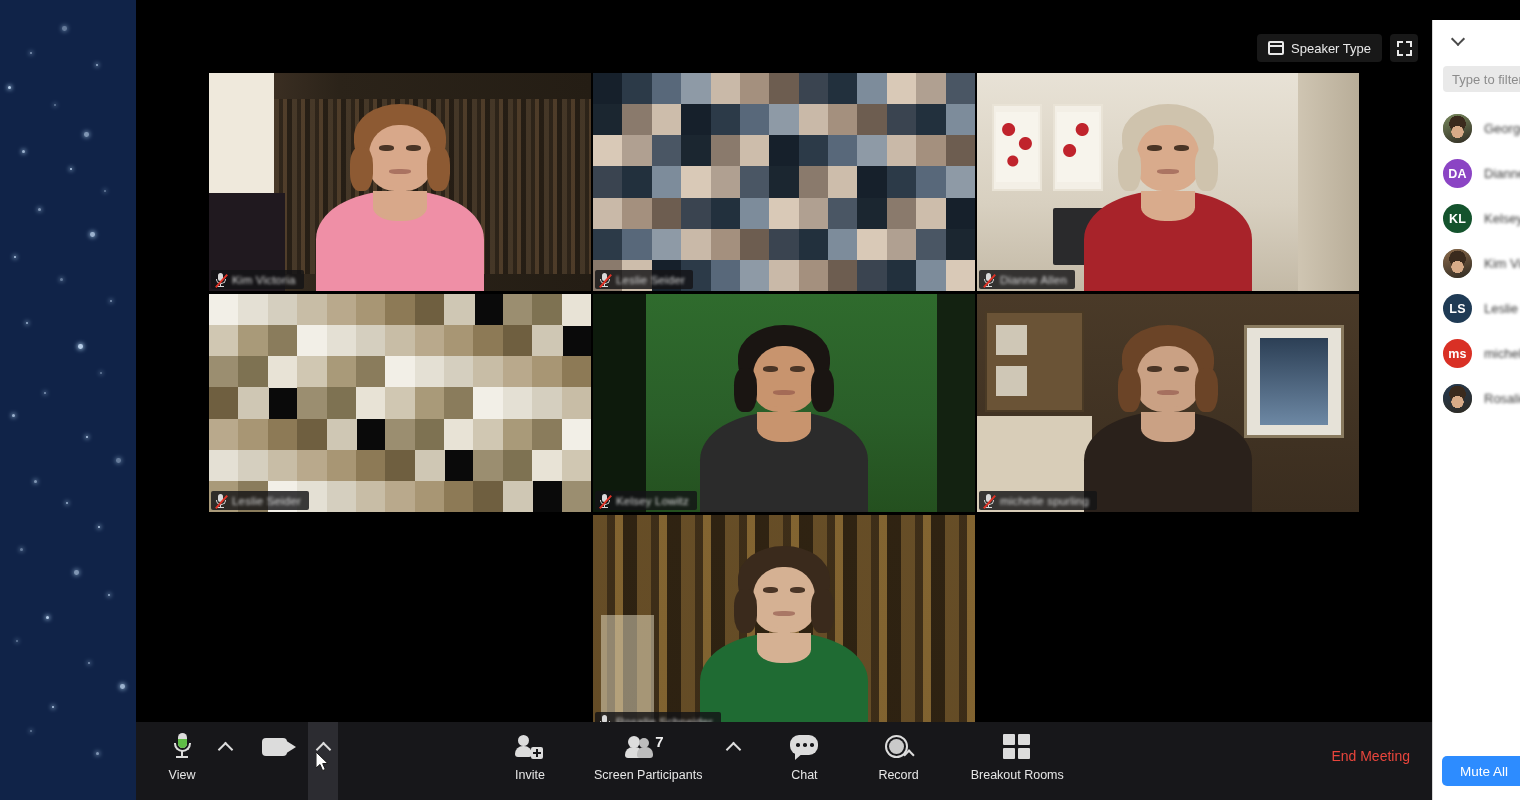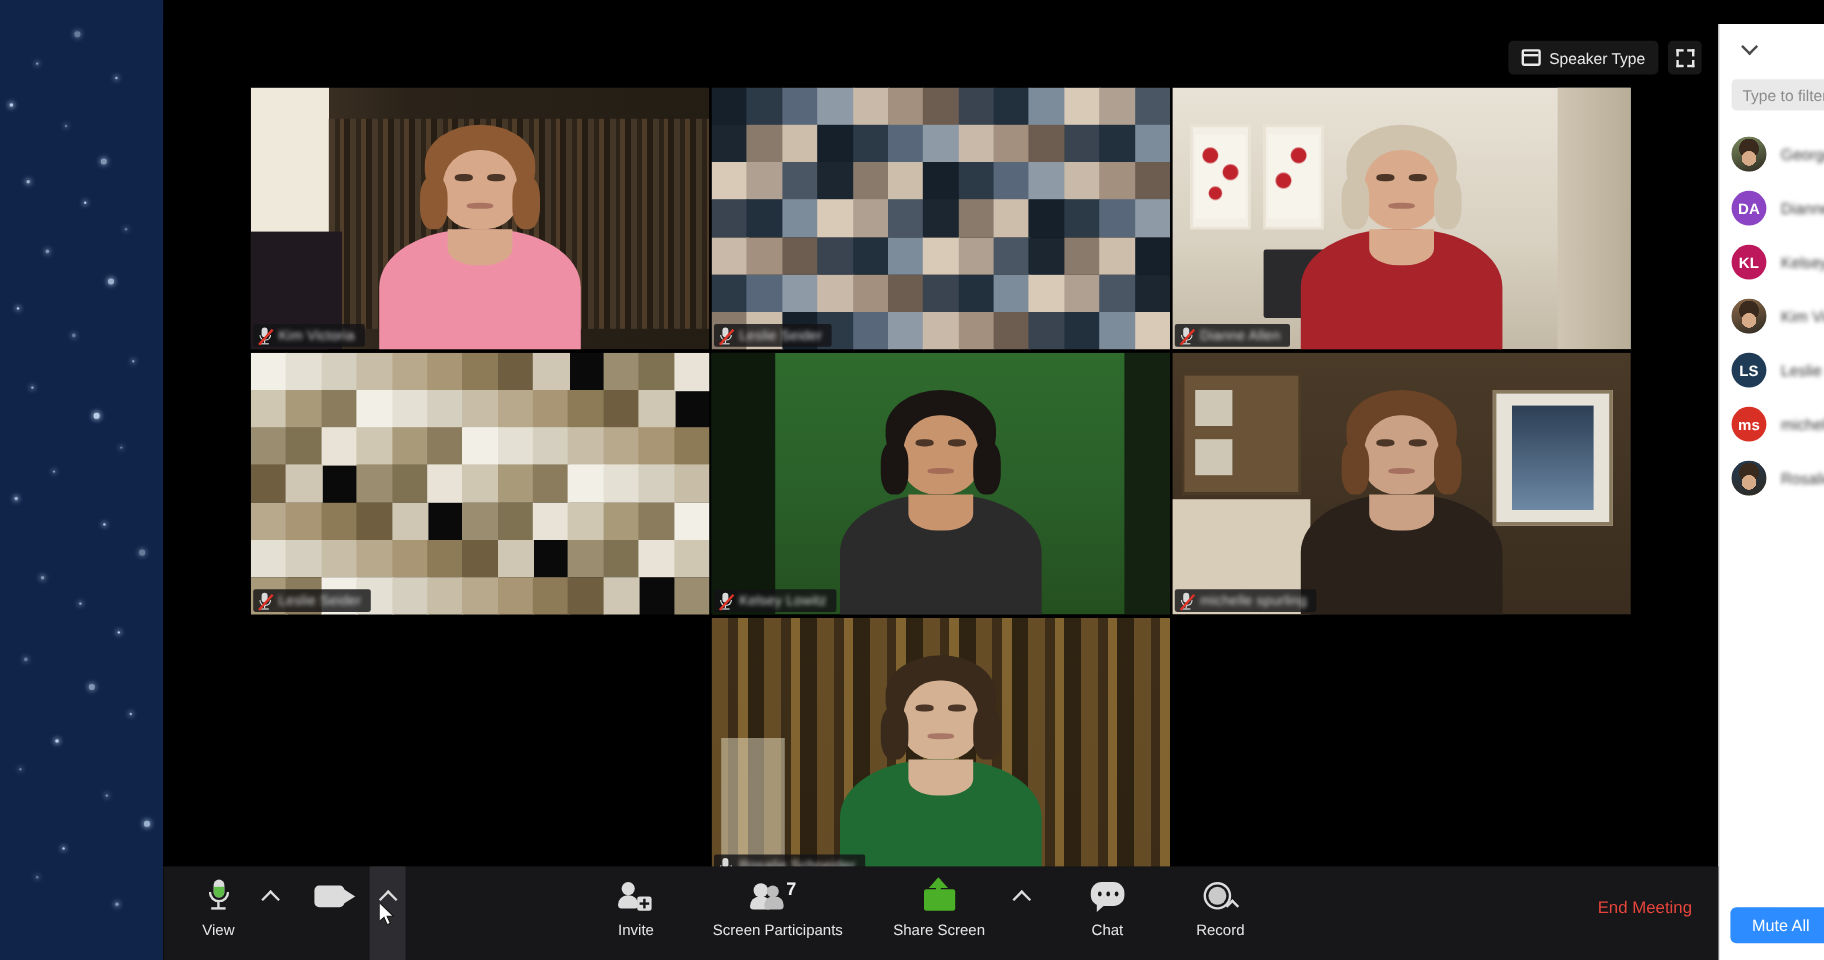--- a/index.html
+++ b/index.html
@@ -714,29 +714,20 @@
             <div class="h1"></div>
               <div class="b1"></div>
               <div class="h2"></div>
               <div class="b2"></div>
             <div class="count">7</div>
           </div>
         </div>
         <div class="lbl">Screen Participants</div>
       </div>
 
-      <div class="tb-item" style="margin-left:22px;">
-        <div class="tb-ico">
-          <div class="share-ico">
-              <div class="arw"></div>
-              <div class="scr"></div>
-            </div>
-        </div>
-        <div class="lbl">Share Screen</div>
-      </div>
       <div class="caret" style="margin-left:6px;">
         <i></i>
       </div>
 
       <div class="tb-item" style="margin-left:28px;">
         <div class="tb-ico">
           <div class="chat-ico">
               <div class="bub"></div>
               <div class="tail"></div>
               <div class="dots">
@@ -753,20 +744,31 @@
         <div class="tb-ico">
           <div class="rec-ico">
               <div class="ring"></div>
               <div class="fill"></div>
               <div class="car"></div>
             </div>
         </div>
         <div class="lbl">Record</div>
       </div>
 
+      <div class="tb-item" style="margin-left:32px;">
+        <div class="tb-ico">
+          <div class="brk-ico">
+              <i></i>
+              <i></i>
+              <i></i>
+              <i></i>
+            </div>
+        </div>
+        <div class="lbl">Breakout Rooms</div>
+      </div>
 
       <div id="end-meeting">End Meeting</div>
     </div>
   </div>
 
   <div id="participants-panel">
     <div id="panel-collapse">
       <i></i>
     </div>
     <div id="filter-field">Type to filter</div>
@@ -778,21 +780,21 @@
         radial-gradient(circle at 50% 34%, #3a2a1d 34%, transparent 35%),
         linear-gradient(160deg, #7a8c5e, #2f2a22);"></span>
           </span>
        <span class="p-name">George</span>
         </div>
         <div class="p-row">
           <span class="avatar" style="background:#8b44c4;">DA</span>
        <span class="p-name">Dianne Allen</span>
         </div>
         <div class="p-row">
-          <span class="avatar" style="background:#be185d;">KL</span>
+          <span class="avatar" style="background:#14532d;">KL</span>
        <span class="p-name">Kelsey Lowitz</span>
         </div>
         <div class="p-row">
           <span class="avatar" style="background:#6b6b5a;">
             <span style="position:absolute;inset:0;background:
         radial-gradient(circle at 50% 62%, #d7ab88 26%, transparent 27%),
         radial-gradient(circle at 50% 34%, #3a2a1d 34%, transparent 35%),
         linear-gradient(160deg, #8c6a4a, #2f2a22);"></span>
           </span>
        <span class="p-name">Kim Victoria</span>

